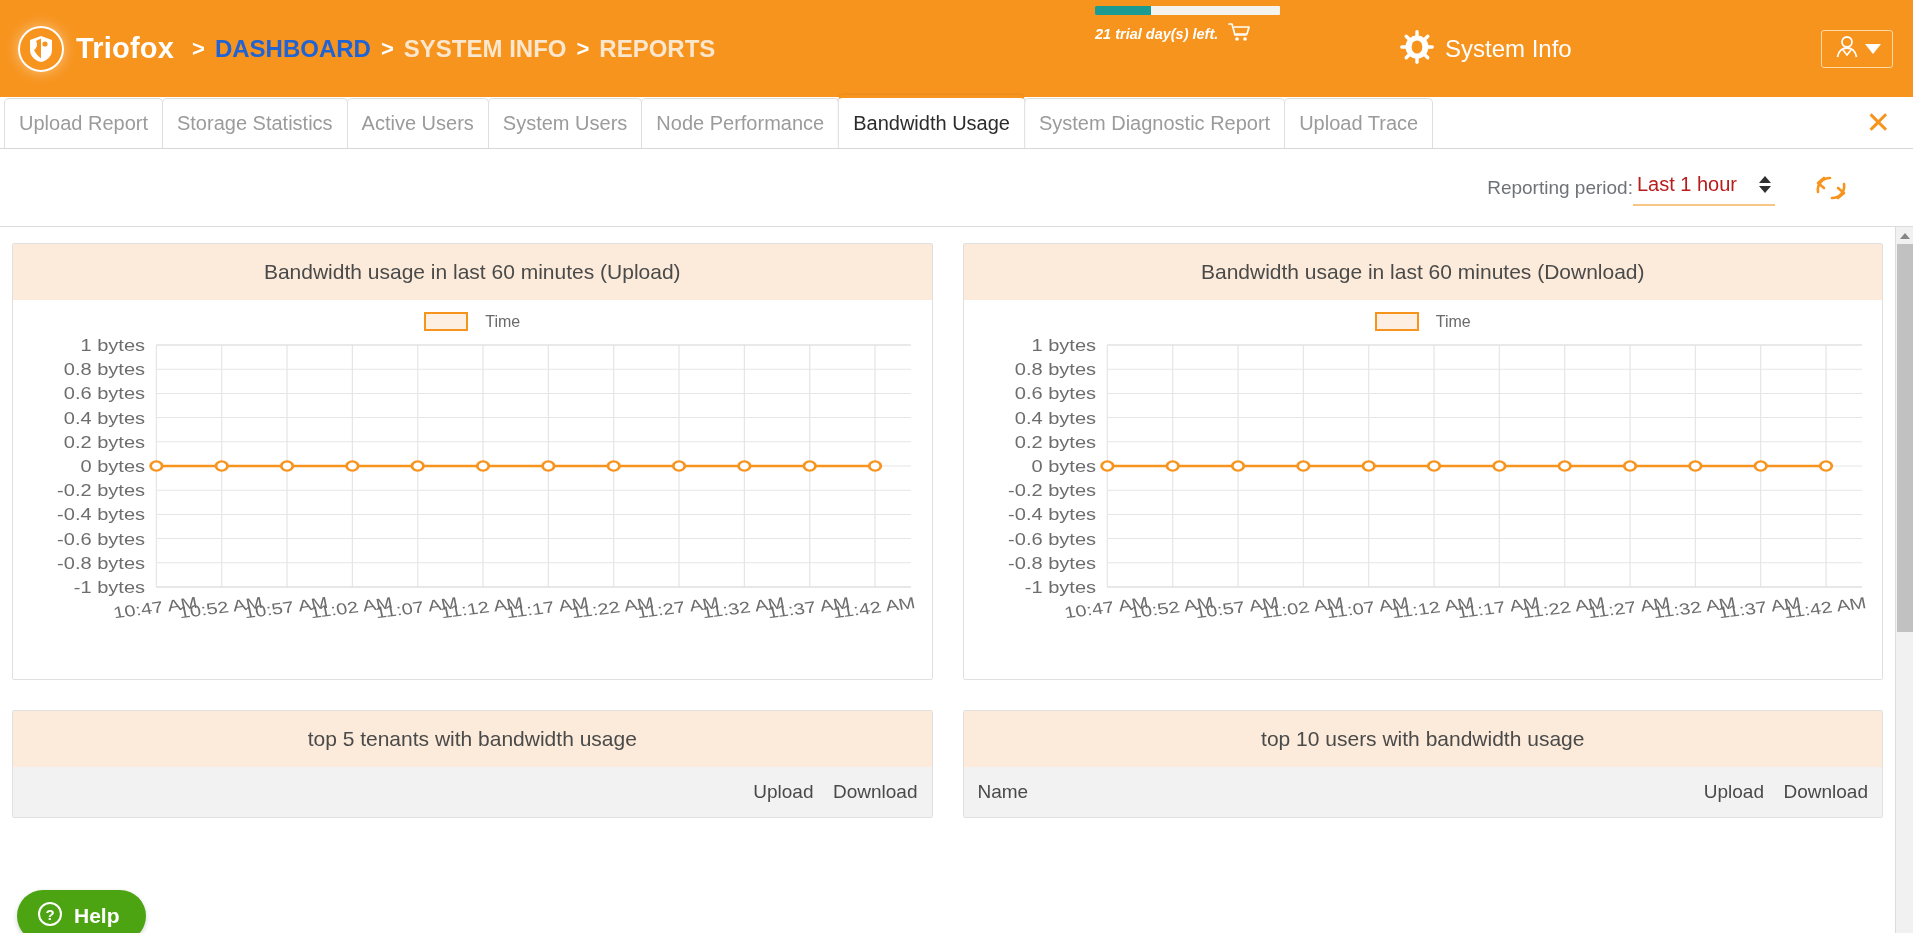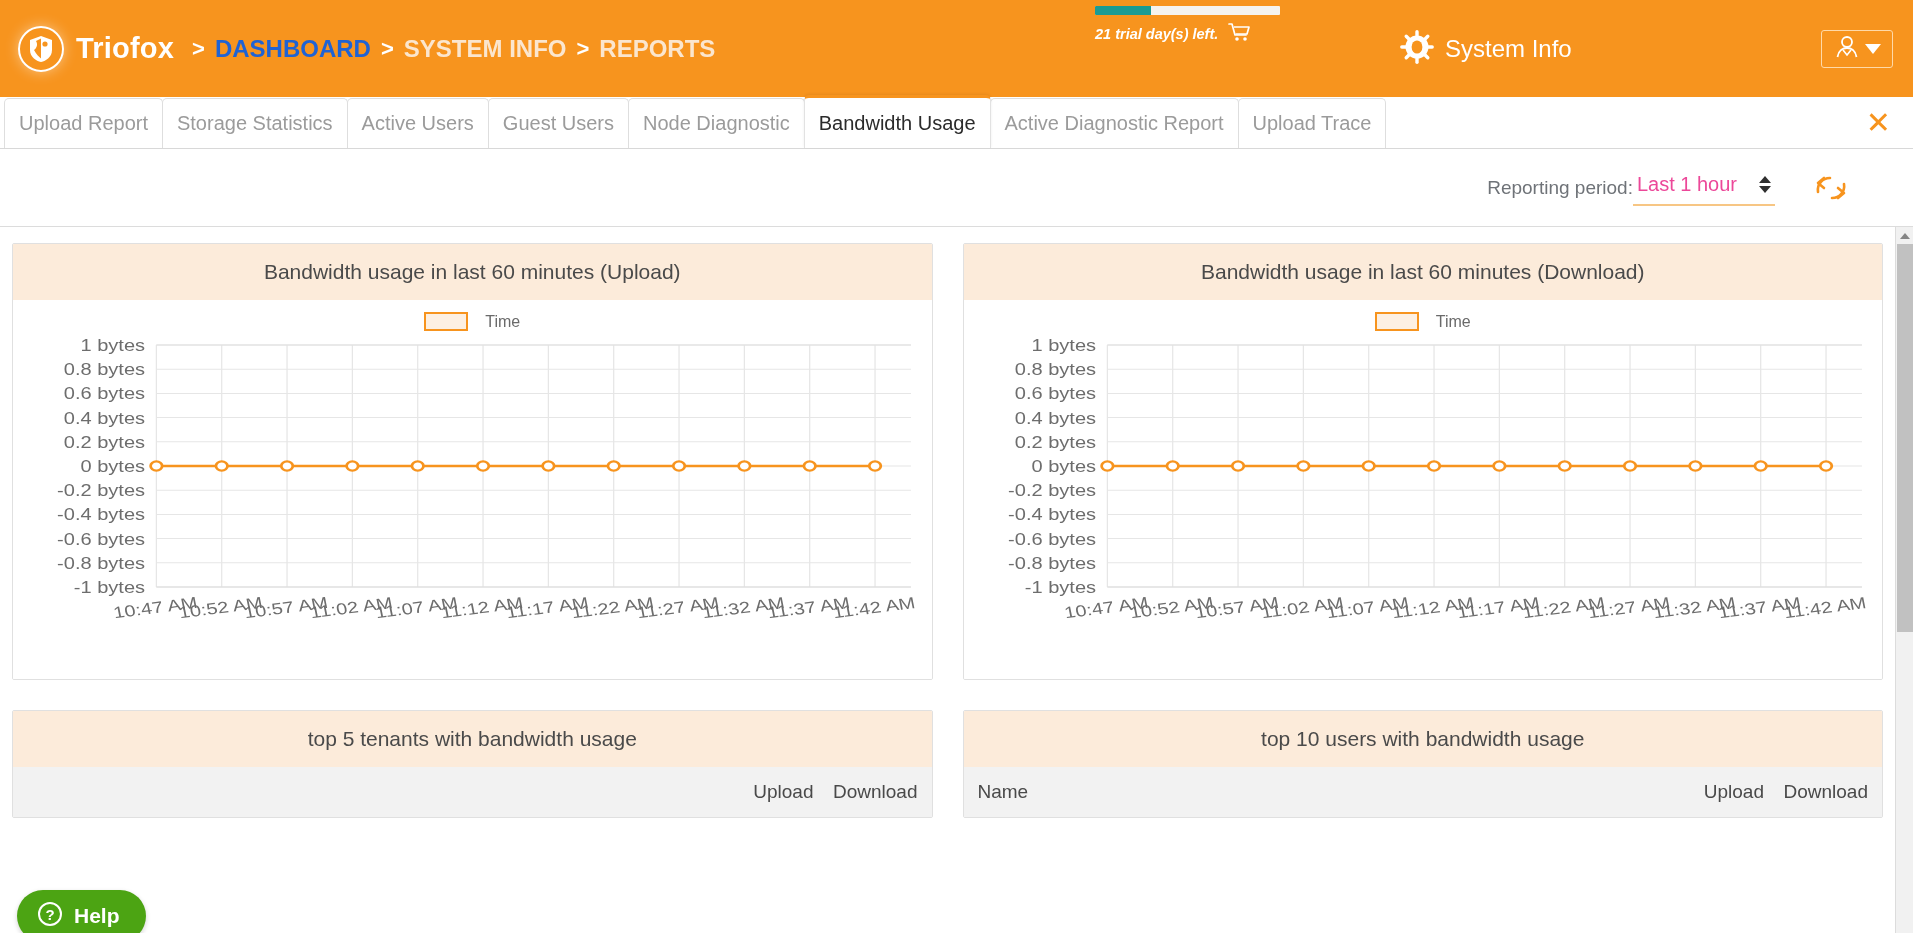--- a/index.html
+++ b/index.html
@@ -103,21 +103,21 @@
     display:flex; align-items:center; justify-content:flex-end;
     padding-right:60px; gap:0;
   }
   .rp-label { font-size:19px; color:#6f7378; white-space:nowrap; }
   .rp-select {
     position:relative; min-width:136px;
     border-bottom:2px solid #F7C684;
     display:flex; align-items:center; justify-content:space-between;
     padding:4px 4px 8px 4px;
   }
-  .rp-value { font-size:20px; color:#ec4899; white-space:nowrap; }
+  .rp-value { font-size:20px; color:#b91c1c; white-space:nowrap; }
   .spinner-caret { display:flex; flex-direction:column; gap:3px; margin-left:22px; }
   .spinner-caret i {
     width:0;height:0;border-left:6px solid transparent;border-right:6px solid transparent;
   }
   .spinner-caret i.up { border-bottom:7px solid #2f2f2f; }
   .spinner-caret i.dn { border-top:7px solid #2f2f2f; }
   .refresh-btn { margin-left:34px; cursor:pointer; line-height:0; }
 
   
   .content {
@@ -254,24 +254,24 @@
       </svg>
     </span>
     <span class="caret-down"></span>
   </div>
 </div>
 
 <div class="tabbar">
   <div class="tab">Upload Report</div>
   <div class="tab">Storage Statistics</div>
   <div class="tab">Active Users</div>
-  <div class="tab">Guest Users</div>
-  <div class="tab">Node Diagnostic</div>
+  <div class="tab">System Users</div>
+  <div class="tab">Node Performance</div>
   <div class="tab active">Bandwidth Usage</div>
-  <div class="tab">Active Diagnostic Report</div>
+  <div class="tab">System Diagnostic Report</div>
   <div class="tab">Upload Trace</div>
   <span class="close-x">✕</span>
 </div>
 
 <div class="toolbar">
   <span class="rp-label">Reporting period:</span>
   <div class="rp-select">
     <span class="rp-value">Last 1 hour</span>
     <span class="spinner-caret">
         <i class="up"></i>

